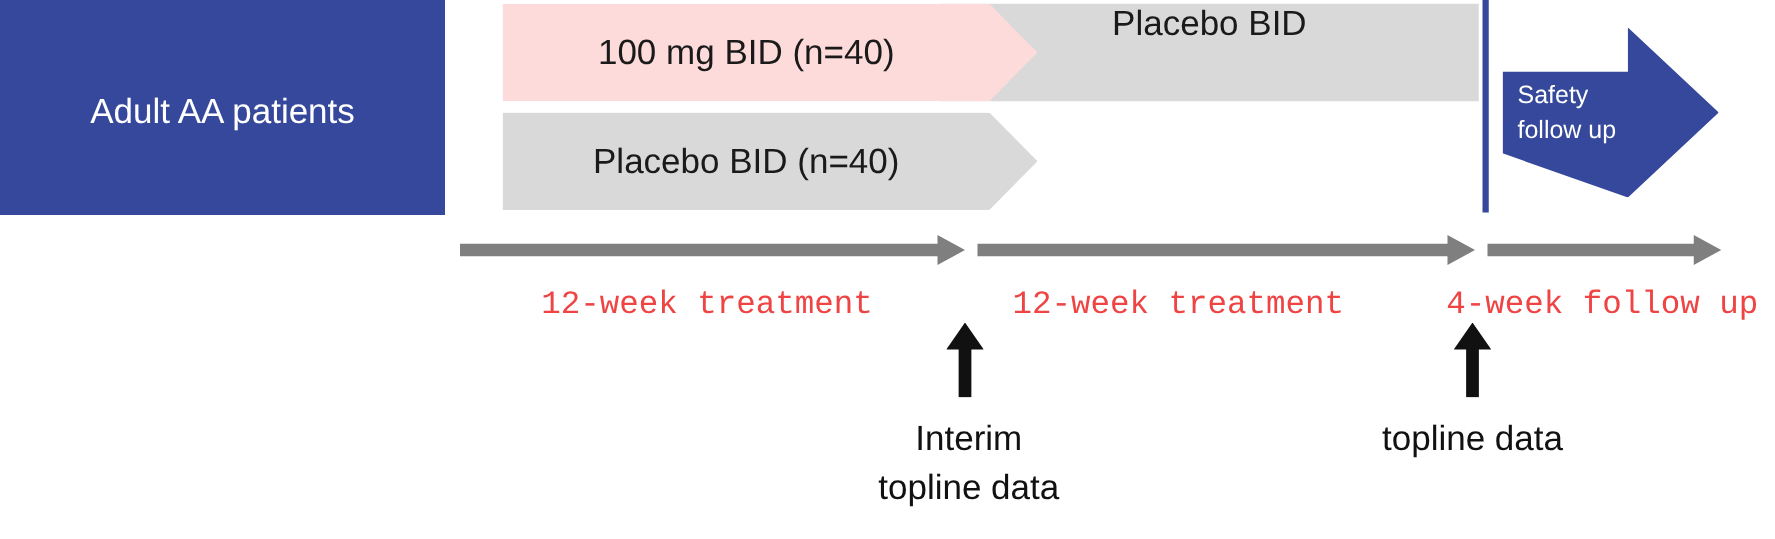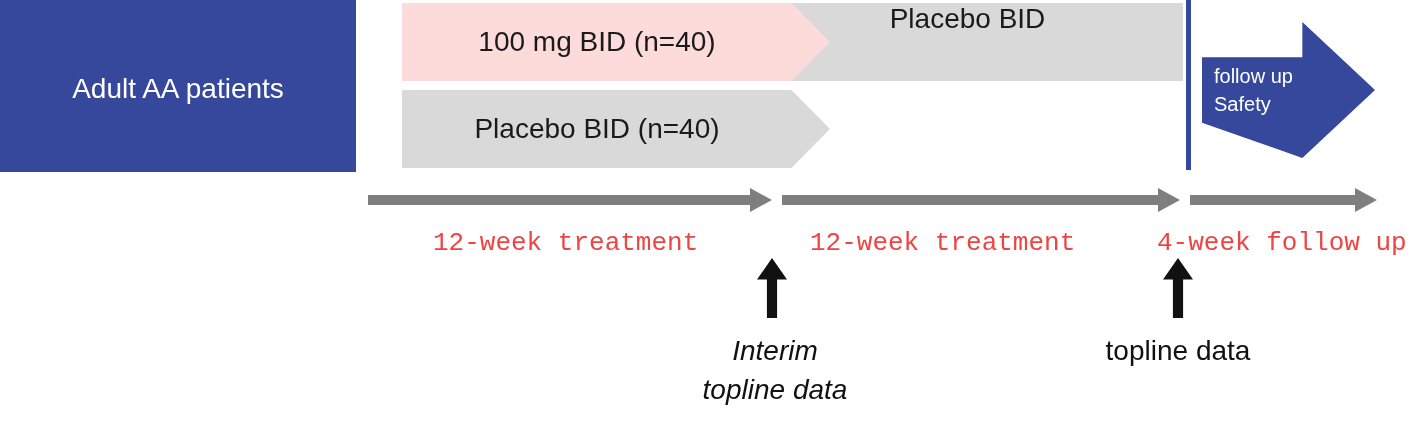--- a/index.html
+++ b/index.html
@@ -121,22 +121,22 @@
   <div class="abs row" style="left:362px; top:90px; width:819px;">
     <div class="row-arrow bg-gray">
       <span class="label-inner">Placebo BID (n=40)</span>
     </div>
   </div>
 
   <div class="abs divider-line"></div>
 
   <div class="abs safety-arrow"></div>
   <div class="abs safety-text">
+    <div>Safety</div>
     <div>follow up</div>
-    <div>Safety</div>
   </div>
 
   <div class="abs tl-arrow" style="left:368px; width:404px;">
     <div class="bar"></div>
       <div class="head"></div>
   </div>
   <div class="abs tl-arrow" style="left:782px; width:398px;">
     <div class="bar"></div>
       <div class="head"></div>
   </div>
@@ -145,21 +145,21 @@
       <div class="head"></div>
   </div>
 
   <div class="abs tl-label" style="left:433px;">12-week treatment</div>
   <div class="abs tl-label" style="left:810px;">12-week treatment</div>
   <div class="abs tl-label" style="left:1157px;">4-week follow up</div>
 
   <div class="abs milestone-arrow" style="left:757px;"></div>
   <div class="abs milestone-arrow" style="left:1163px;"></div>
 
-  <div class="abs milestone-label" style="left:645px;font-style:italic;">
+  <div class="abs milestone-label" style="left:645px;">
     <div>Interim</div>
     <div>topline data</div>
   </div>
   <div class="abs milestone-label" style="left:1048px;">
     <div>topline data</div>
   </div>
 
 </div>
 
 </body></html>

